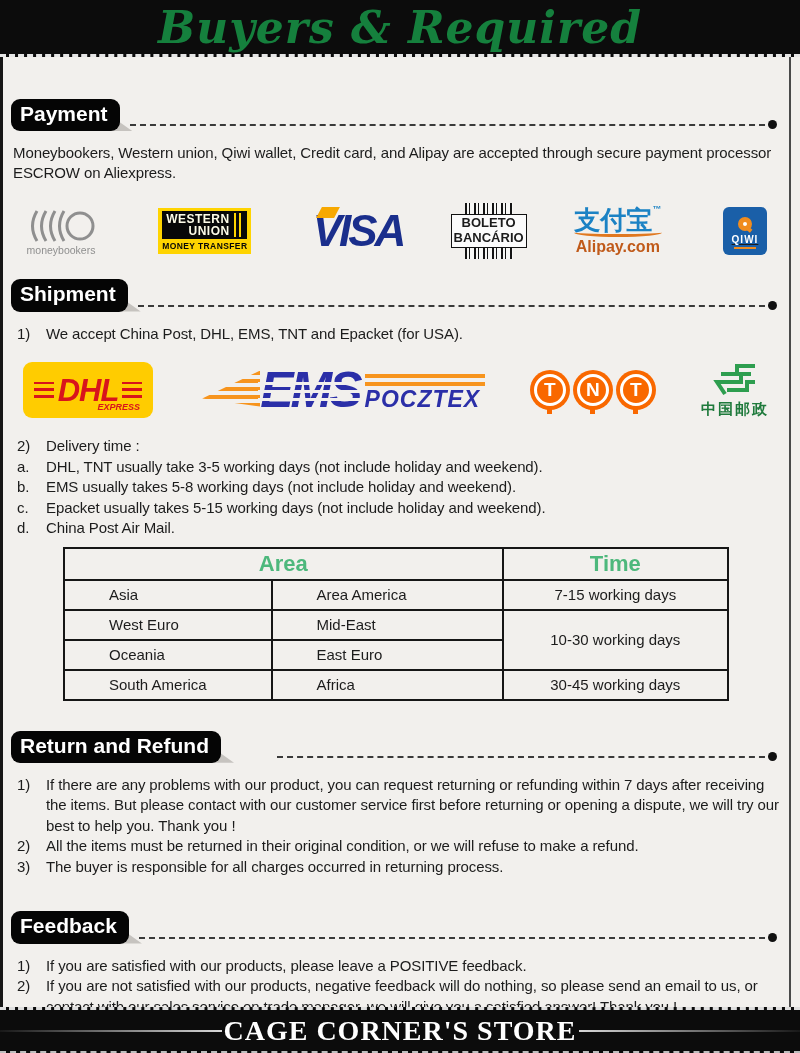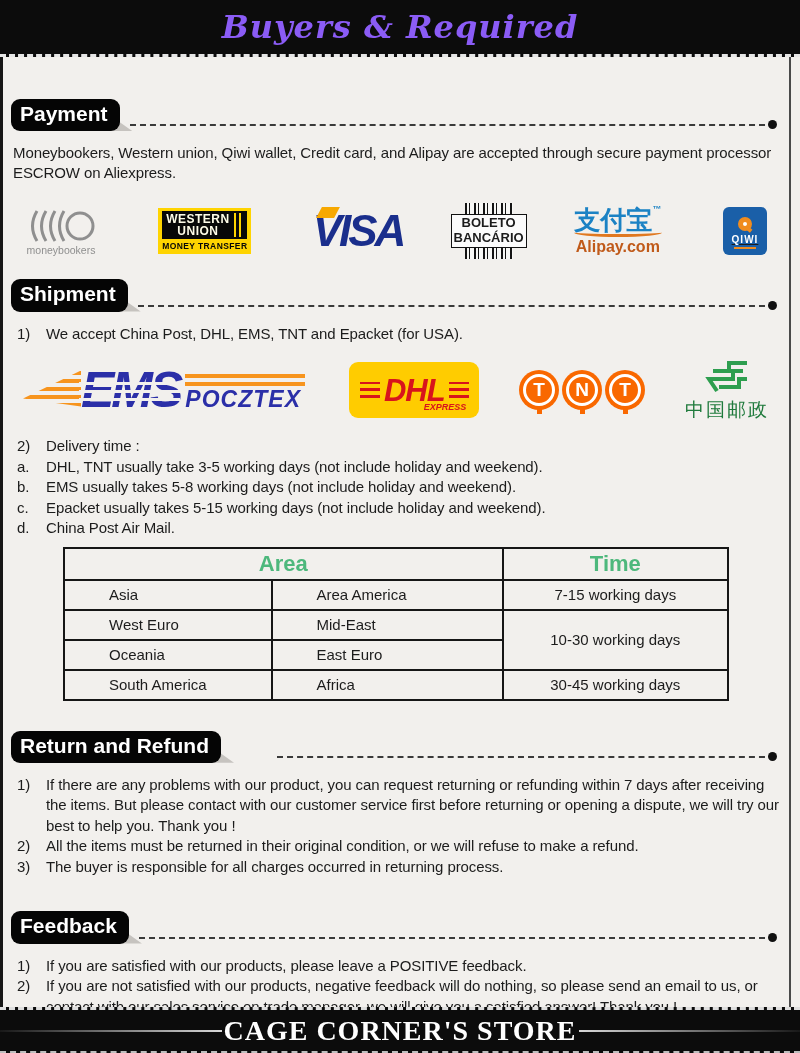--- a/index.html
+++ b/index.html
@@ -9,22 +9,22 @@
     background:#f2f0ed; color:#1c1c1c;
     font-family:"Liberation Sans", sans-serif;
     display:flex; flex-direction:column;
   }
   
   .banner {
     height:57px; background:#0c0c0c; border-bottom:3px dashed #e6e6e6;
     display:flex; align-items:center; justify-content:center;
   }
   .banner-title {
-    color:#8b5cf6; font-family:"DejaVu Serif", serif; font-style:italic; font-weight:700;
-    font-size:32px; letter-spacing:1px;
+    color:#15803d; font-family:"DejaVu Serif", serif; font-style:italic; font-weight:700;
+    font-size:44px; letter-spacing:1px;
   }
   .footer {
     height:46px; background:#0c0c0c; border-top:3px dashed #dedede; border-bottom:2px dashed #bdbdbd;
     display:flex; align-items:center; margin-top:auto;
   }
   .footer-line { flex:1; height:2px; }
   .footer-line.left  { background:linear-gradient(90deg, rgba(255,255,255,0.05), #d8d8d8); }
   .footer-line.right { background:linear-gradient(270deg, rgba(255,255,255,0.05), #d8d8d8); }
   .store-name {
     color:#fff; font-family:"Liberation Serif", serif; font-size:28px; font-weight:700;
@@ -49,21 +49,21 @@
   .li { display:flex; margin:0 8px 0 14px; font-size:15px; line-height:20.5px; letter-spacing:-0.1px; }
   .li .num { width:29px; flex-shrink:0; }
   .li .txt { flex:1; max-width:742px; }
   .mt { margin-top:12px; }
   
   .pay-logos { margin:16px 22px 0 22px; height:64px; display:flex; align-items:center; justify-content:space-between; }
   .logo { display:flex; flex-direction:column; align-items:center; justify-content:center; }
   .mb-text { font-size:10.5px; color:#8f8f8f; margin-top:-2px; }
   .wu { background:#ffd400; padding:3px 4px; }
   .wu-black { background:#080808; display:flex; align-items:center; padding:2px 4px; }
-  .wu-words { display:flex; flex-direction:column; align-items:center; color:#fdfbe8; font-weight:800; font-size:12px; line-height:12px; letter-spacing:0.5px; }
+  .wu-words { display:flex; flex-direction:column; align-items:flex-end; color:#fdfbe8; font-weight:800; font-size:12px; line-height:12px; letter-spacing:0.5px; }
   .wu-bars { width:9px; height:24px; margin-left:4px; background:repeating-linear-gradient(90deg,#ffd400 0 2px,#080808 2px 5px); }
   .wu-sub { color:#080808; font-weight:800; font-size:8.5px; text-align:center; padding-top:2px; letter-spacing:0.4px; }
   .visa { position:relative; }
   .visa-word { color:#1a2e8c; font-weight:900; font-style:italic; font-size:44px; letter-spacing:-3px; line-height:1; }
   .visa-flick { position:absolute; left:6px; top:-2px; width:18px; height:11px; background:#f7a800; transform:skewX(-28deg); }
   .boleto {
     width:48px; height:56px; position:relative; display:flex; align-items:center; justify-content:center;
     background:repeating-linear-gradient(90deg,#141414 0 2px,#f7f7f5 2px 4px,#141414 4px 5px,#f7f7f5 5px 9px);
   }
   .boleto-label { background:#fbfbfb; border:1px solid #111; font-size:13px; font-weight:800; line-height:1.15; text-align:center; padding:1px 2px; }
@@ -89,21 +89,21 @@
   .dhl-lines { width:20px; height:16px; background:repeating-linear-gradient(0deg,#d8141c 0 3px,transparent 3px 7px); }
   .dhl-word { color:#d8141c; font-style:italic; font-weight:900; font-size:31px; letter-spacing:-1px; line-height:1; }
   .dhl-sub { position:absolute; right:13px; bottom:6px; color:#d8141c; font-style:italic; font-weight:700; font-size:9px; }
   .tnt { flex-direction:row; gap:11px; }
   .tnt-circle {
     width:32px; height:32px; border-radius:50%; background:#f96800; border:3px solid #fff;
     box-shadow:0 0 0 4px #f96800; display:flex; align-items:center; justify-content:center;
     color:#fff; font-weight:900; font-size:19px; position:relative;
   }
   .tnt-circle::after { content:''; position:absolute; bottom:-11px; width:5px; height:5px; background:#f96800; }
-  .cnpost-word { color:#1f7a3c; font-weight:400; font-size:19px; letter-spacing:2px; margin-top:1px; }
+  .cnpost-word { color:#1f7a3c; font-weight:700; font-size:15px; letter-spacing:2px; margin-top:1px; }
   
   .ship-table { width:666px; margin:8px auto 0 auto; border-collapse:collapse; }
   .ship-table th, .ship-table td { border:2px solid #161616; }
   .ship-table th { height:32px; color:#4db87c; font-size:22px; font-weight:700; text-align:center; }
   .ship-table td { height:30px; font-size:15px; padding-left:44px; text-align:left; }
   .ship-table td.time { text-align:center; padding-left:0; }
   
   .sp-payment { margin-top:42px; }
   .sp-shipment { margin-top:16px; }
   .sp-return { margin-top:30px;gap:46px; }
@@ -186,34 +186,34 @@
           <span class="dot"></span>
         </div>
     </div>
 
     <div class="li mt">
       <span class="num">1)</span>
       <span class="txt">We accept China Post, DHL, EMS, TNT and Epacket (for USA).</span>
     </div>
 
     <div class="ship-logos">
+      <div class="logo dhl">
+        <div class="dhl-lines"></div>
+        <div class="dhl-word">DHL</div>
+        <div class="dhl-lines"></div>
+        <div class="dhl-sub">EXPRESS</div>
+      </div>
+
       <div class="logo ems">
         <div class="ems-flash"></div>
         <span class="ems-word">EMS</span>
         <div class="ems-right">
           <div class="ems-tail"></div>
           <span class="pocztex">POCZTEX</span>
         </div>
-      </div>
-
-      <div class="logo dhl">
-        <div class="dhl-lines"></div>
-        <div class="dhl-word">DHL</div>
-        <div class="dhl-lines"></div>
-        <div class="dhl-sub">EXPRESS</div>
       </div>
 
       <div class="logo tnt">
         <div class="tnt-circle">T</div>
         <div class="tnt-circle">N</div>
         <div class="tnt-circle">T</div>
       </div>
 
       <div class="logo">
         <svg width="48" height="38" viewBox="0 0 48 38">

